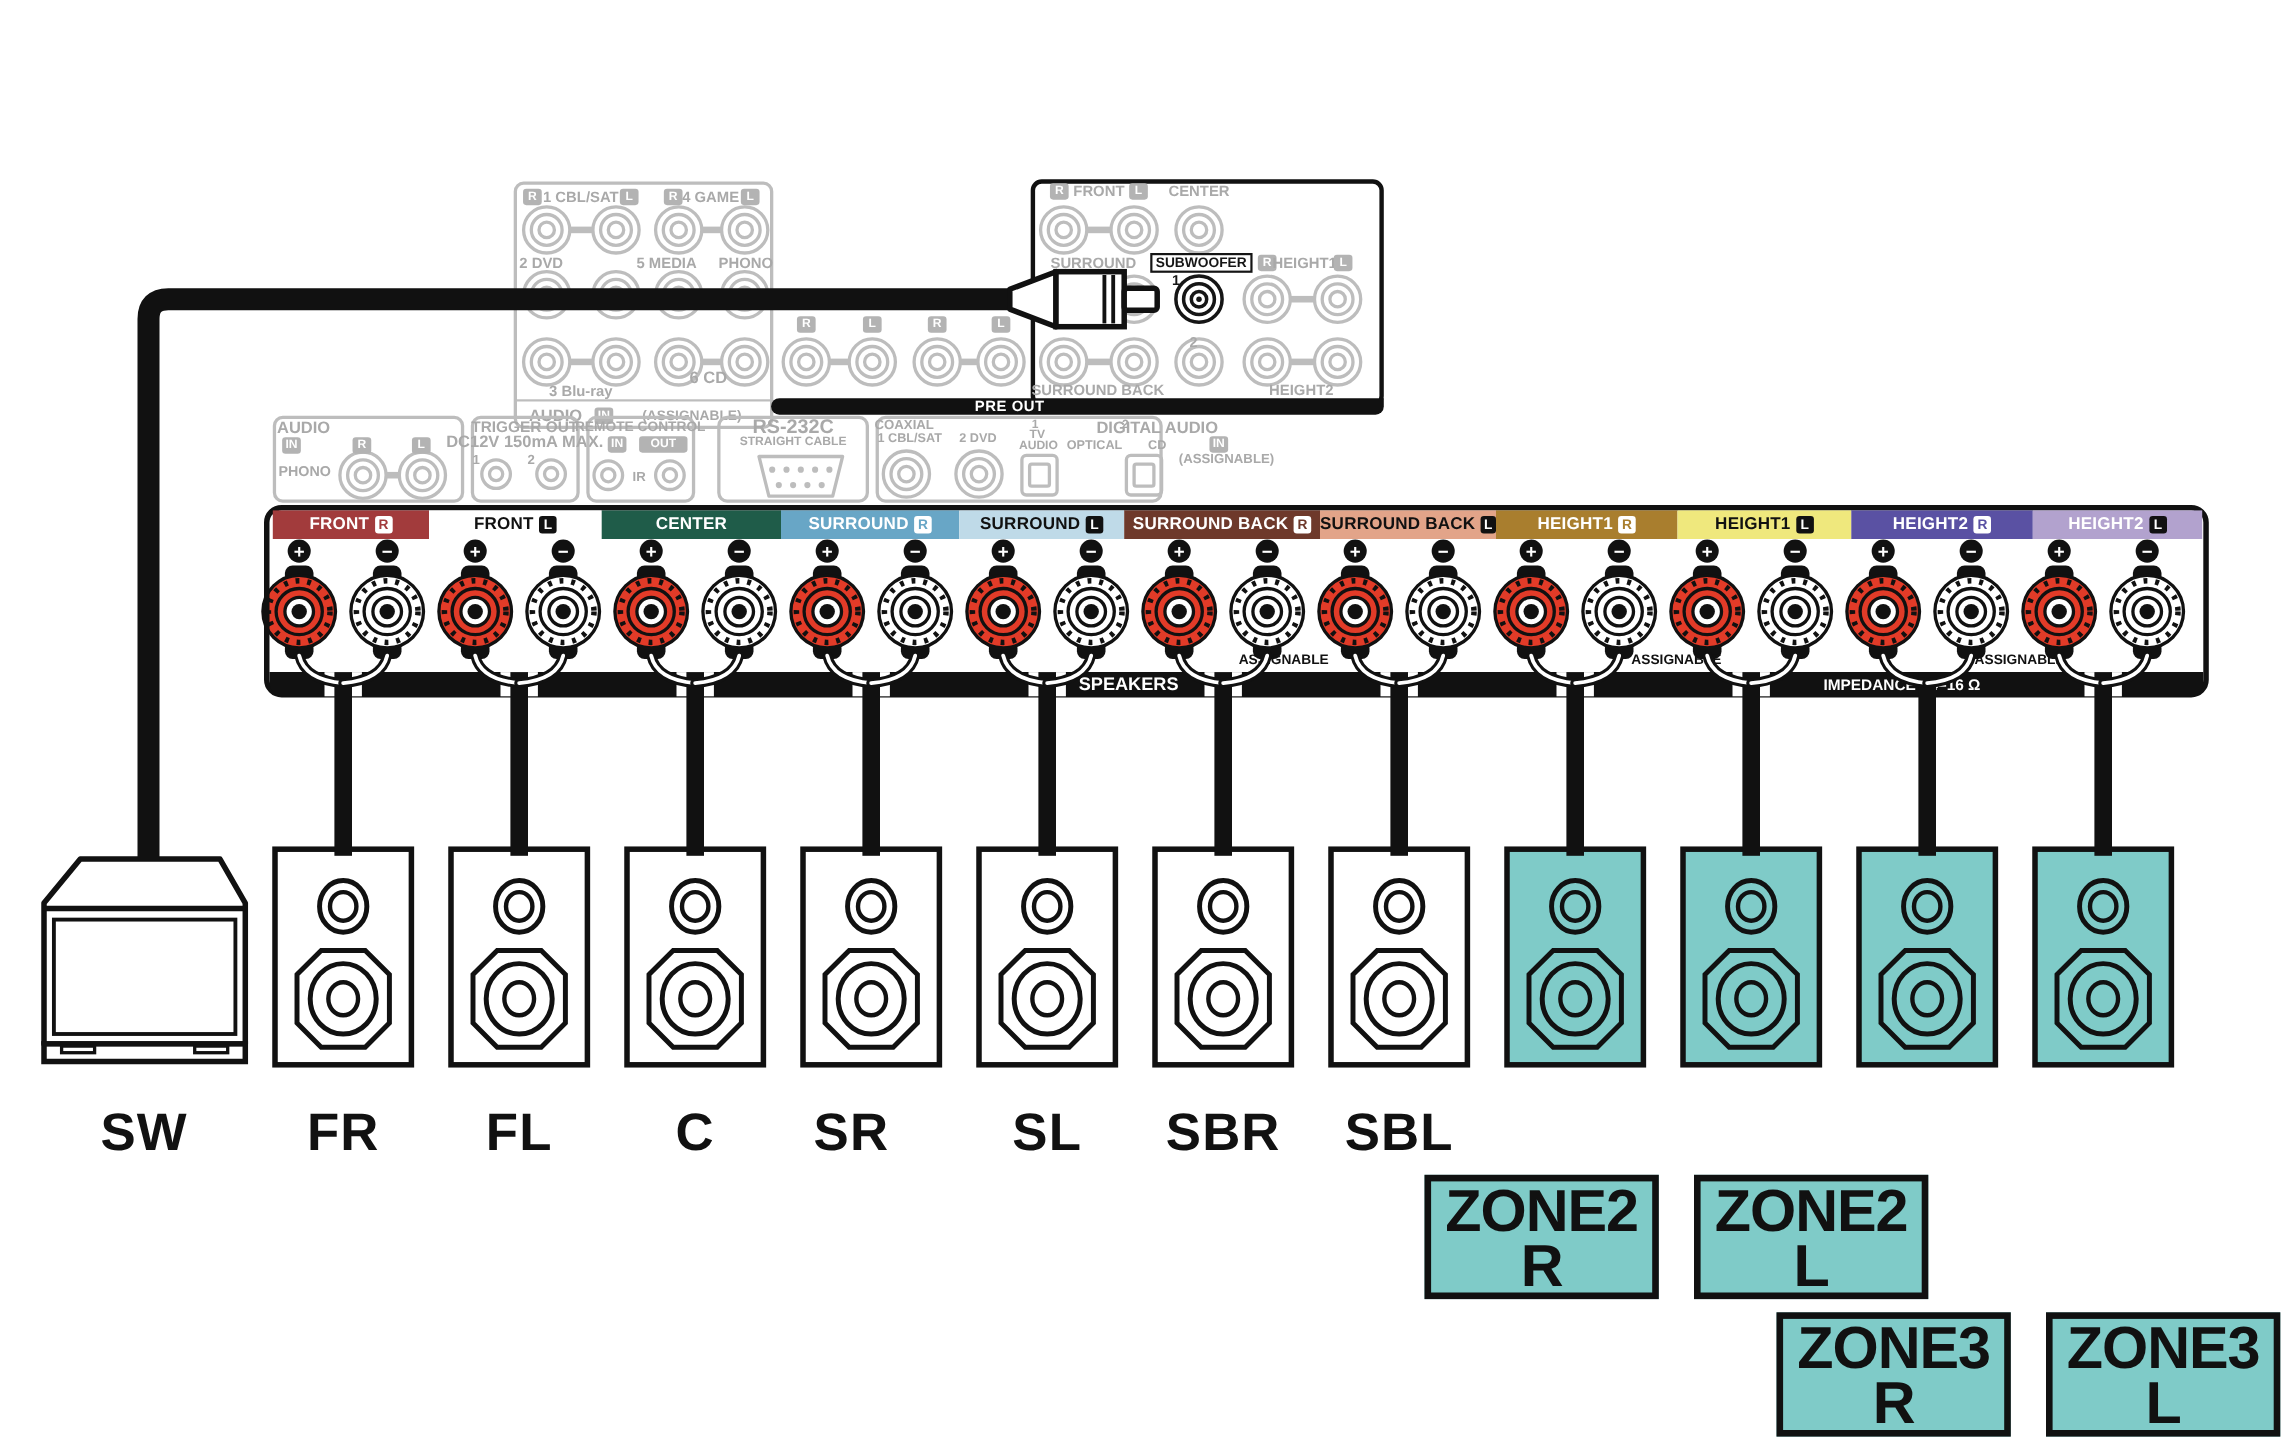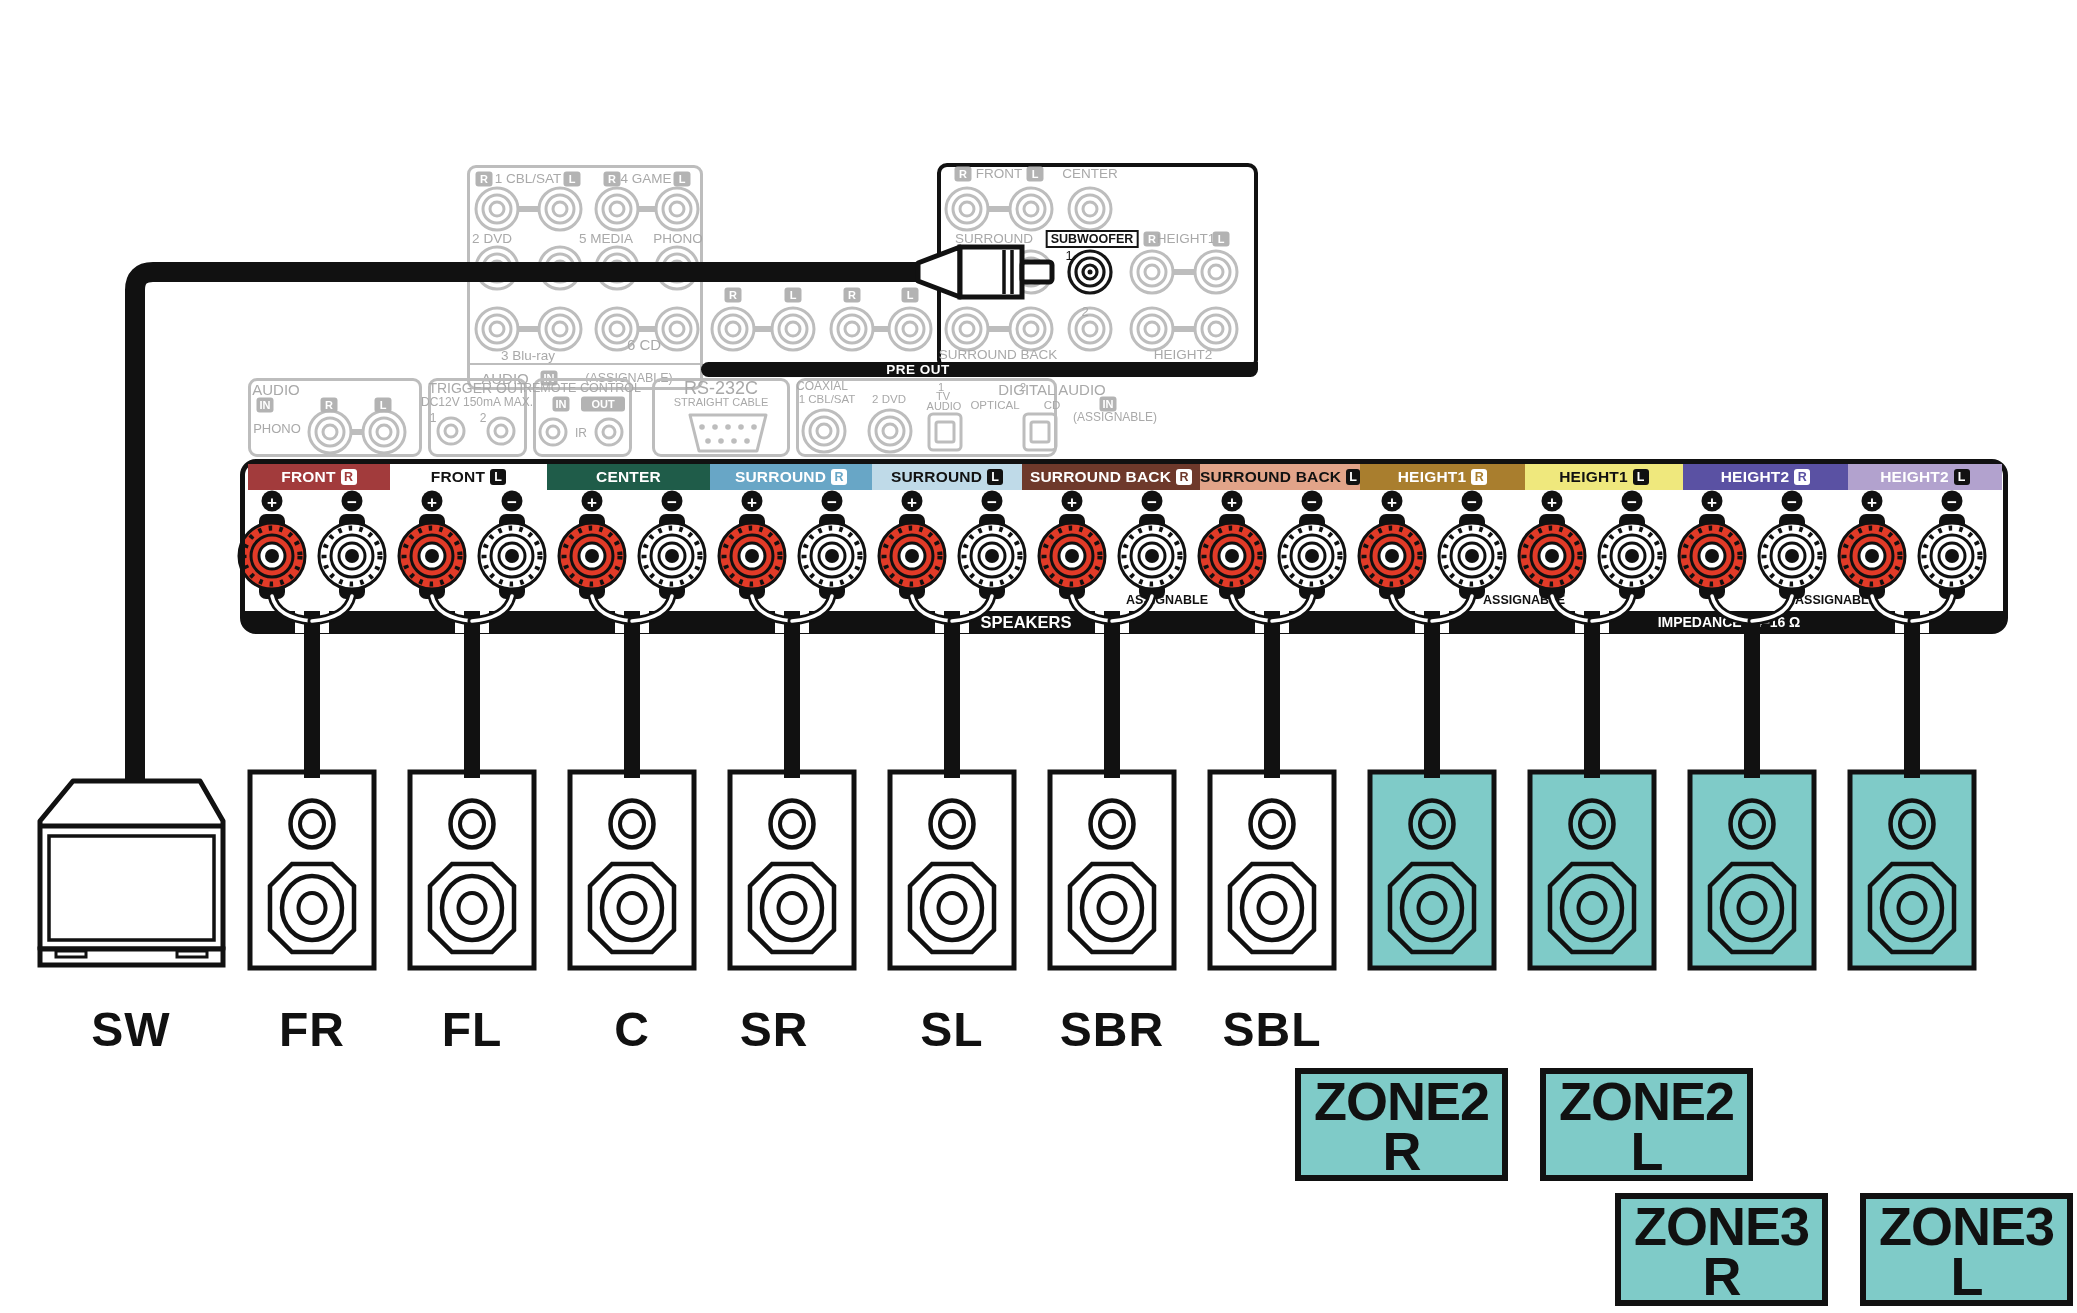--- a/index.html
+++ b/index.html
@@ -3,21 +3,21 @@
 <meta charset="utf-8">
 <style>
   *{box-sizing:border-box;margin:0;padding:0}
   html,body{background:#fff}
   #stage{position:relative;width:2077px;height:1313px;background:#fff;overflow:hidden;
          font-family:"Liberation Sans",sans-serif;color:#111}
   svg{position:absolute;left:0;top:0}
   #svg-base{z-index:1}
   #svg-top{z-index:3}
   .gbox{position:absolute;border:3px solid #bdbdbd;border-radius:9px;background:transparent;z-index:2}
-  .gt{position:absolute;transform:translate(-50%,-50%);color:#a9a9a9;font-weight:normal;
+  .gt{position:absolute;transform:translate(-50%,-50%);color:#a9a9a9;font-weight:bold;
       white-space:nowrap;line-height:1;z-index:2}
   .bk{color:#151515}
   .bdg{position:absolute;transform:translate(-50%,-50%);background:#b3b3b3;color:#fff;border-radius:3px;
        width:17px;height:15px;font:bold 11px/15px "Liberation Sans",sans-serif;text-align:center;z-index:2}
   #preout-box{position:absolute;left:937px;top:163px;width:321px;height:207px;border:4px solid #111;border-radius:10px;z-index:2}
   #preout-bar{position:absolute;left:701px;top:362px;width:557px;height:15px;background:#111;border-radius:8px 0 8px 8px;z-index:2}
   #preout-bar span{position:absolute;left:217px;transform:translateX(-50%);color:#fff;font:bold 13.5px/15px "Liberation Sans",sans-serif;letter-spacing:.5px}
   #subwoofer-tag{position:absolute;left:1092px;top:239px;transform:translate(-50%,-50%);border:2px solid #151515;background:#fff;
        color:#151515;font:bold 12.5px/14px "Liberation Sans",sans-serif;padding:0 3px;z-index:2;white-space:nowrap}
   #panel{position:absolute;left:240px;top:459px;width:1768px;height:175px;border:5px solid #111;border-radius:16px;z-index:2}
@@ -503,21 +503,21 @@
 
   <div class="gbox" style="left:248px;top:378px;width:174px;height:79px"></div>
   <div class="gt" style="left:276px;top:389px;font-size:15px">AUDIO</div>
   <div class="bdg" style="left:265px;top:405px">IN</div>
   <div class="bdg" style="left:329px;top:405px">R</div>
   <div class="bdg" style="left:383px;top:405px">L</div>
   <div class="gt" style="left:277px;top:428px;font-size:13px">PHONO</div>
 
   <div class="gbox" style="left:428px;top:378px;width:99px;height:79px"></div>
   <div class="gt" style="left:477px;top:388px;font-size:14px">TRIGGER OUT</div>
-  <div class="gt" style="left:477px;top:402px;font-size:12px">DC12V 150mA MAX.</div>
+  <div class="gt" style="left:477px;top:402px;font-size:15px">DC12V 150mA MAX.</div>
   <div class="gt" style="left:433px;top:418px;font-size:12px">1</div>
   <div class="gt" style="left:483px;top:418px;font-size:12px">2</div>
 
   <div class="gbox" style="left:533px;top:378px;width:99px;height:79px"></div>
   <div class="gt" style="left:582px;top:388px;font-size:12.5px">REMOTE CONTROL</div>
   <div class="bdg" style="left:561px;top:404px">IN</div>
   <div class="bdg" style="left:603px;top:404px;width:44px">OUT</div>
   <div class="gt" style="left:581px;top:433px;font-size:12px">IR</div>
 
   <div class="gbox" style="left:652px;top:378px;width:138px;height:79px"></div>

